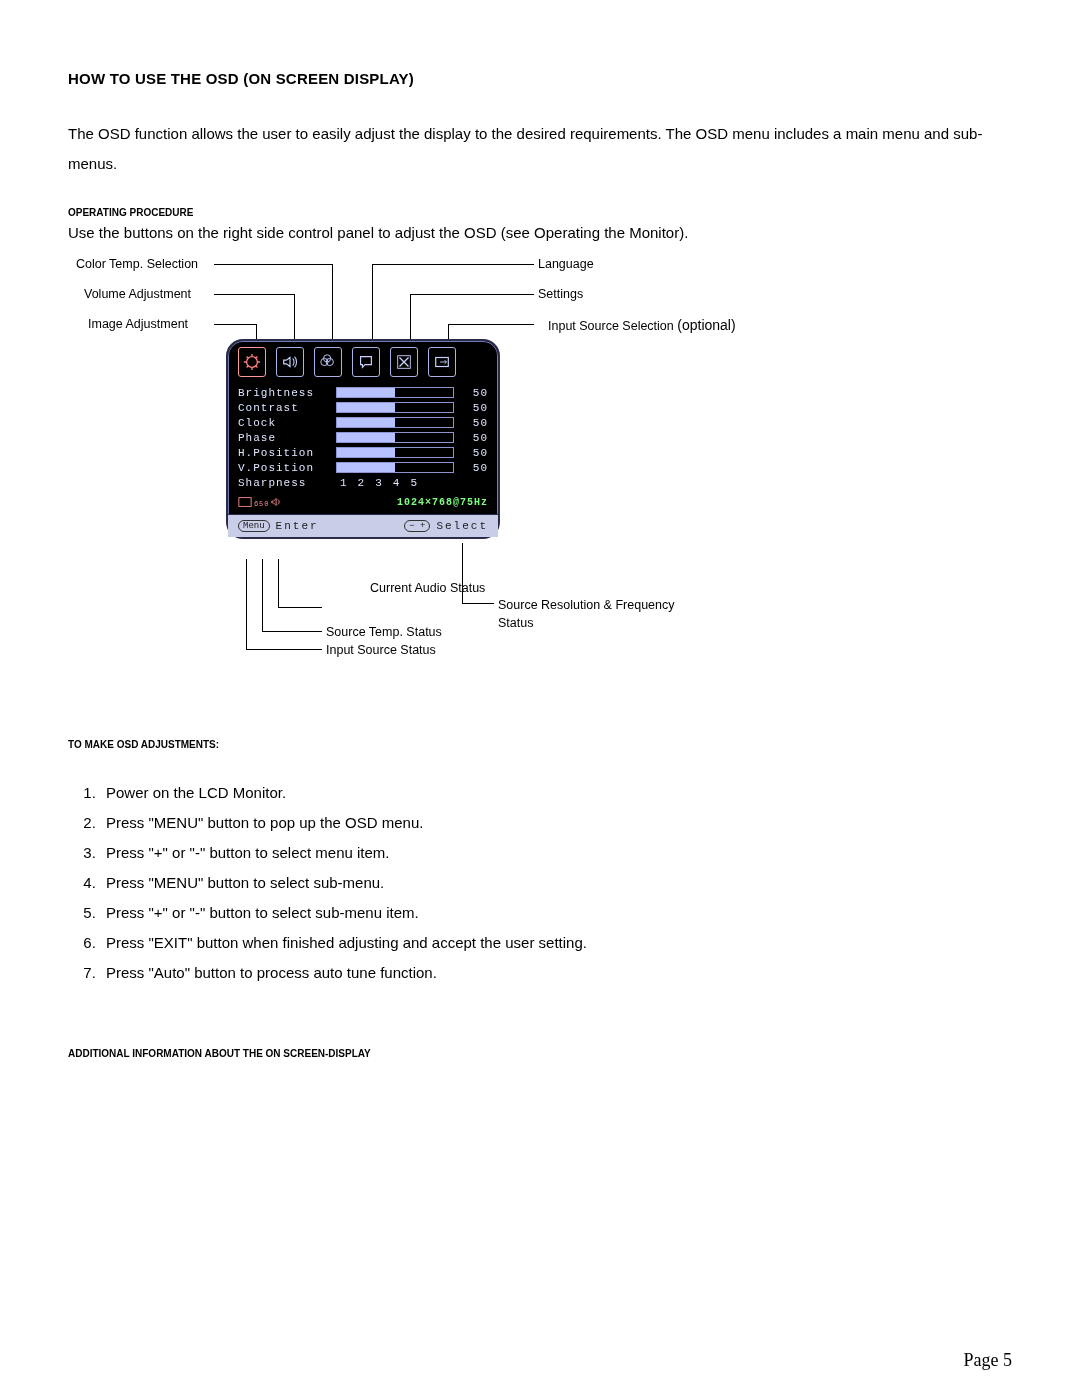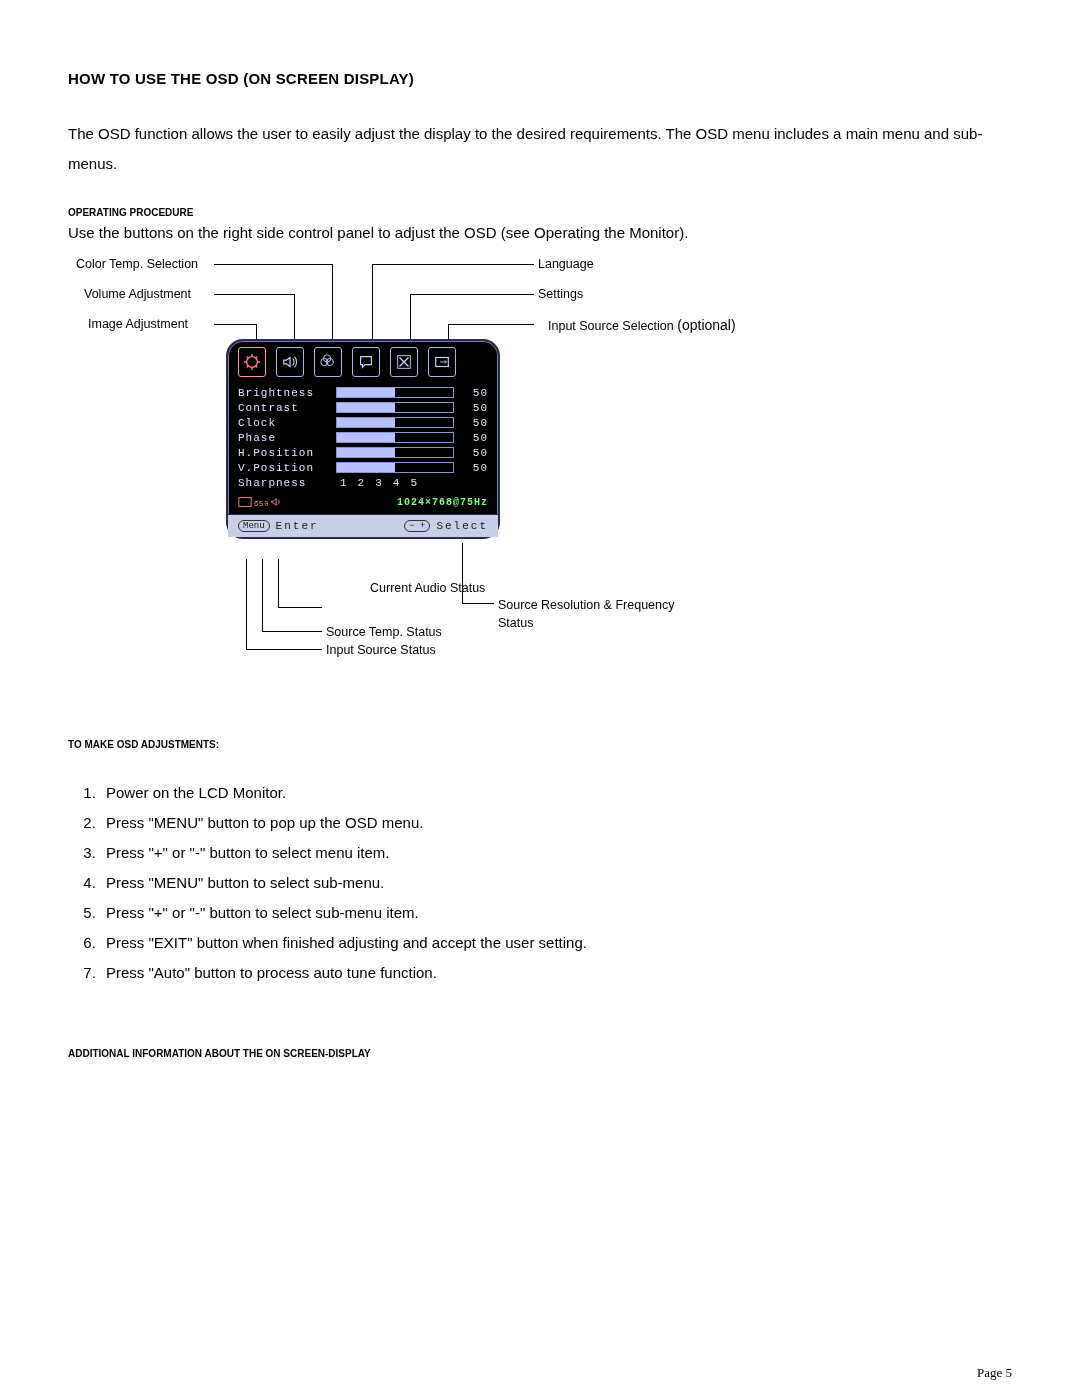--- a/index.html
+++ b/index.html
@@ -13,21 +13,21 @@
     box-sizing: border-box;
     position: relative;
   }
   .h2 { font-weight: bold; margin: 0 0 32px; font-size: 15px; letter-spacing: .2px; }
   .para { margin: 0 0 28px; line-height: 2.0; }
   .h3 { font-weight: bold; margin: 0 0 6px; font-size: 10px; }
   .after-proc { margin: 0 0 16px; }
   ol.steps { margin: 0 0 60px 4px; padding-left: 28px; line-height: 2.0; }
   ol.steps li { padding-left: 6px; }
   ul.bul { list-style: disc; margin: 0 0 20px 52px; padding-left: 24px; line-height: 2.2; }
-  .page-num { position: absolute; right: 68px; bottom: 16px; font-family: 'Times New Roman', serif; font-size: 13px; }
+  .page-num { position: absolute; right: 68px; bottom: 26px; font-family: 'Times New Roman', serif; font-size: 18px; }
 
   
   .diagram {
     position: relative;
     width: 720px; height: 430px;
     margin: 6px 0 26px 8px;
   }
   .lbl {
     position: absolute; font-size: 12.5px; white-space: nowrap;
   }

